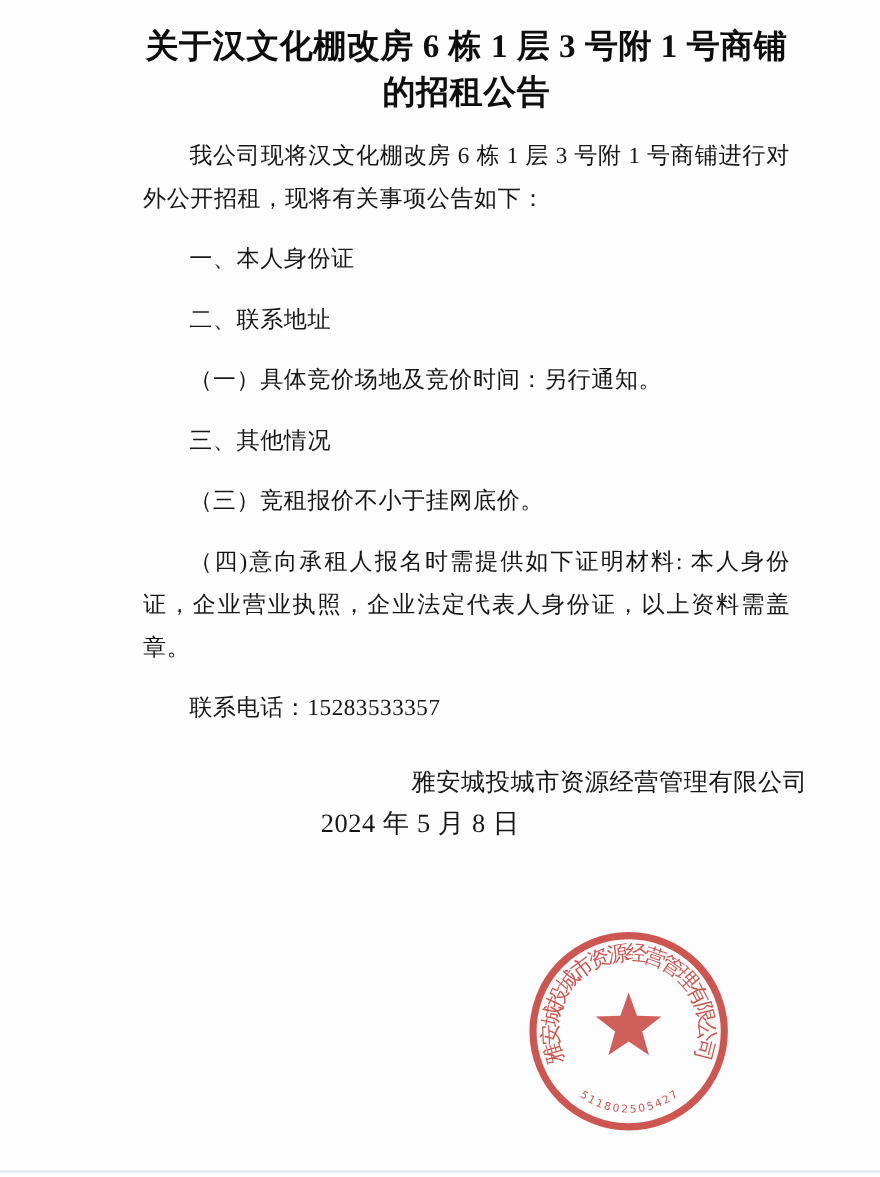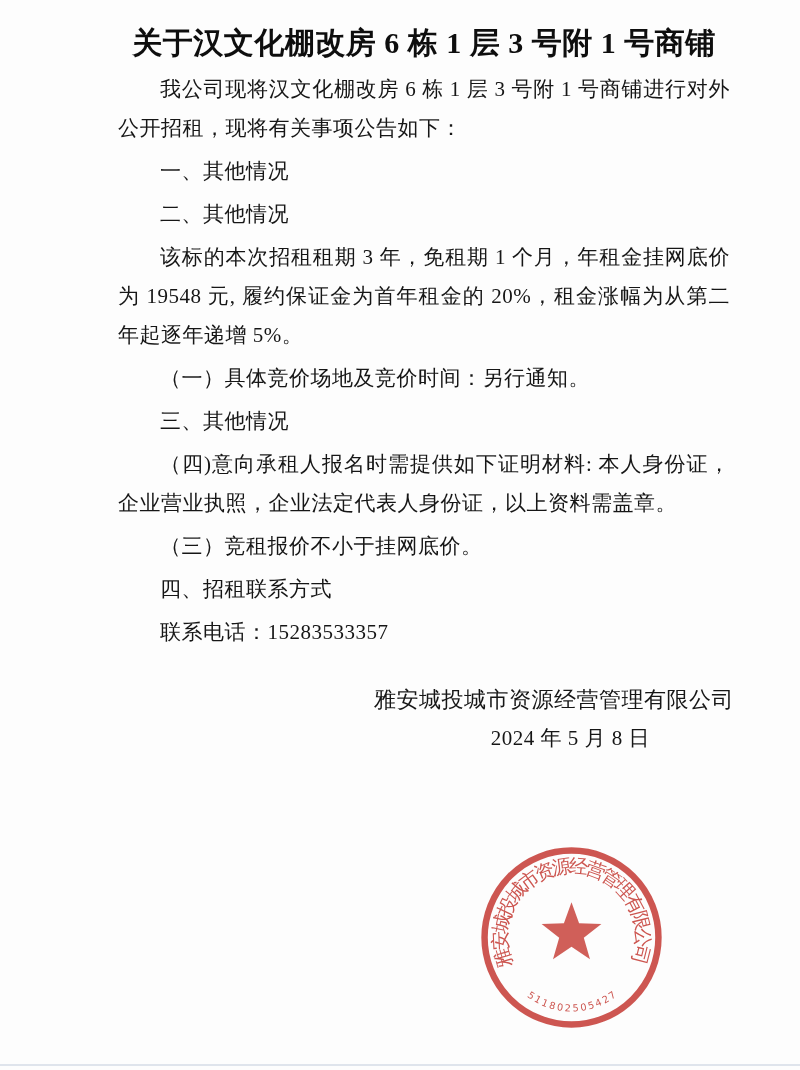--- a/index.html
+++ b/index.html
@@ -20,40 +20,40 @@
   .doc-title{
     margin:0 0 6px 0;
     font-size:30px;
     font-weight:700;
     line-height:42px;
     text-align:center;
     color:#0e0e0e;
     letter-spacing:0.5px;
   }
   p.line{
-    margin:4px;
+    margin:16px;
     font-size:21px;
     line-height:39px;
     text-align:justify;
     letter-spacing:0.5px;
   }
   p.indent{text-indent:42px;}
   .sign-block{margin-top:28px;}
   .sign-company{
     margin:0;
     font-size:22px;
     line-height:39px;
     text-align:right;
     letter-spacing:0.5px;
   }
   .sign-date{
     margin:0 84px 0 0;
-    font-size:21px;
+    font-size:24px;
     line-height:39px;
-    text-align:right;
+    text-align:center;
     letter-spacing:0.5px;
   }
   .seal{
     position:absolute;
     left:479px;top:845px;
     width:185px;height:185px;
     mix-blend-mode:multiply;
     opacity:0.92;
     pointer-events:none;
   }
@@ -65,31 +65,30 @@
   }
 </style>
 </head>
 <body>
 
 <div class="page">
   <div class="content">
 
     <h1 class="doc-title">
       <span>关于汉文化棚改房 6 栋 1 层 3 号附 1 号商铺</span><br>
+      <span>的招租公告</span>
     </h1>
 
     <p class="line indent">我公司现将汉文化棚改房 6 栋 1 层 3 号附 1 号商铺进行对外公开招租，现将有关事项公告如下：</p>
-    <p class="line indent">一、其他情况</p>
-    <p class="line indent">二、其他情况</p>
-    <p class="line indent">该标的本次招租租期 3 年，免租期 1 个月，年租金挂网底价为 19548 元, 履约保证金为首年租金的 20%，租金涨幅为从第二年起逐年递增 5%。</p>
+    <p class="line indent">一、本人身份证</p>
+    <p class="line indent">二、联系地址</p>
     <p class="line indent">（一）具体竞价场地及竞价时间：另行通知。</p>
     <p class="line indent">三、其他情况</p>
+    <p class="line indent">（三）竞租报价不小于挂网底价。</p>
     <p class="line indent">（四)意向承租人报名时需提供如下证明材料: 本人身份证，企业营业执照，企业法定代表人身份证，以上资料需盖章。</p>
-    <p class="line indent">（三）竞租报价不小于挂网底价。</p>
-    <p class="line indent">四、招租联系方式</p>
     <p class="line indent">联系电话：15283533357</p>
 
     <div class="sign-block">
       <p class="sign-company">雅安城投城市资源经营管理有限公司</p>
       <p class="sign-date">2024 年 5 月 8 日</p>
     </div>
   </div>
 
   <svg class="seal" viewBox="0 0 200 200" xmlns="http://www.w3.org/2000/svg" aria-hidden="true">
     <defs>

